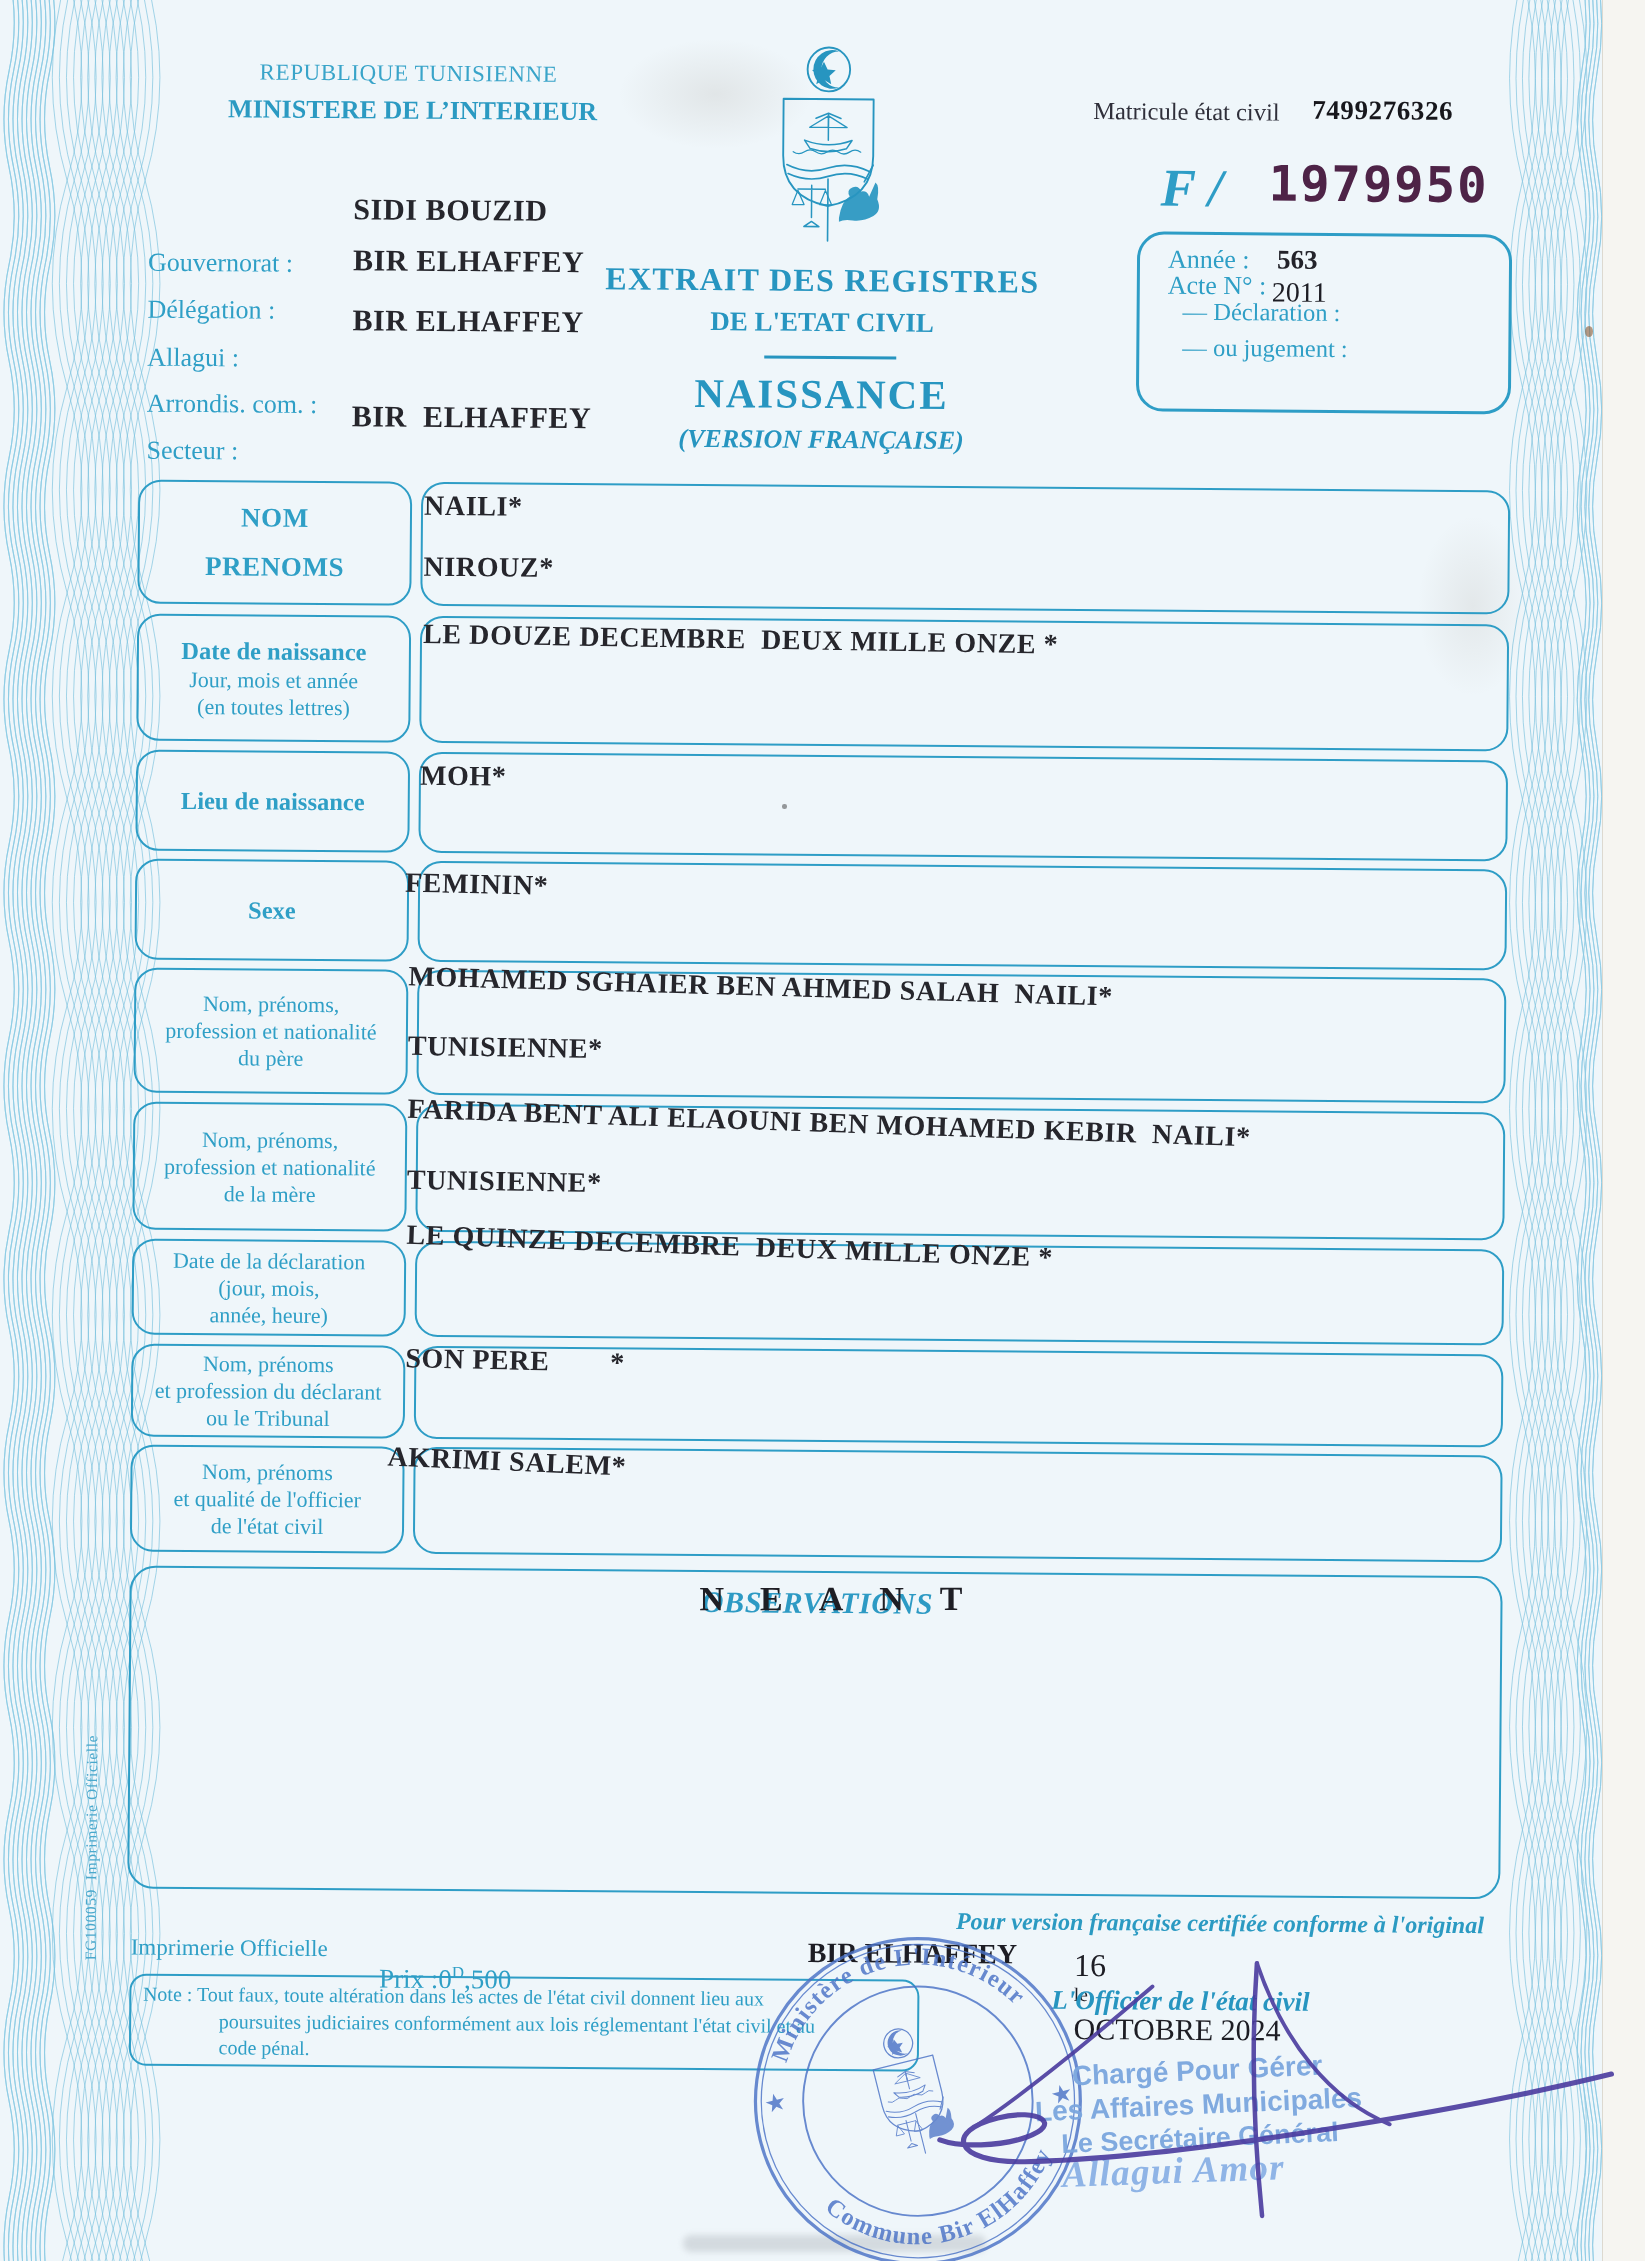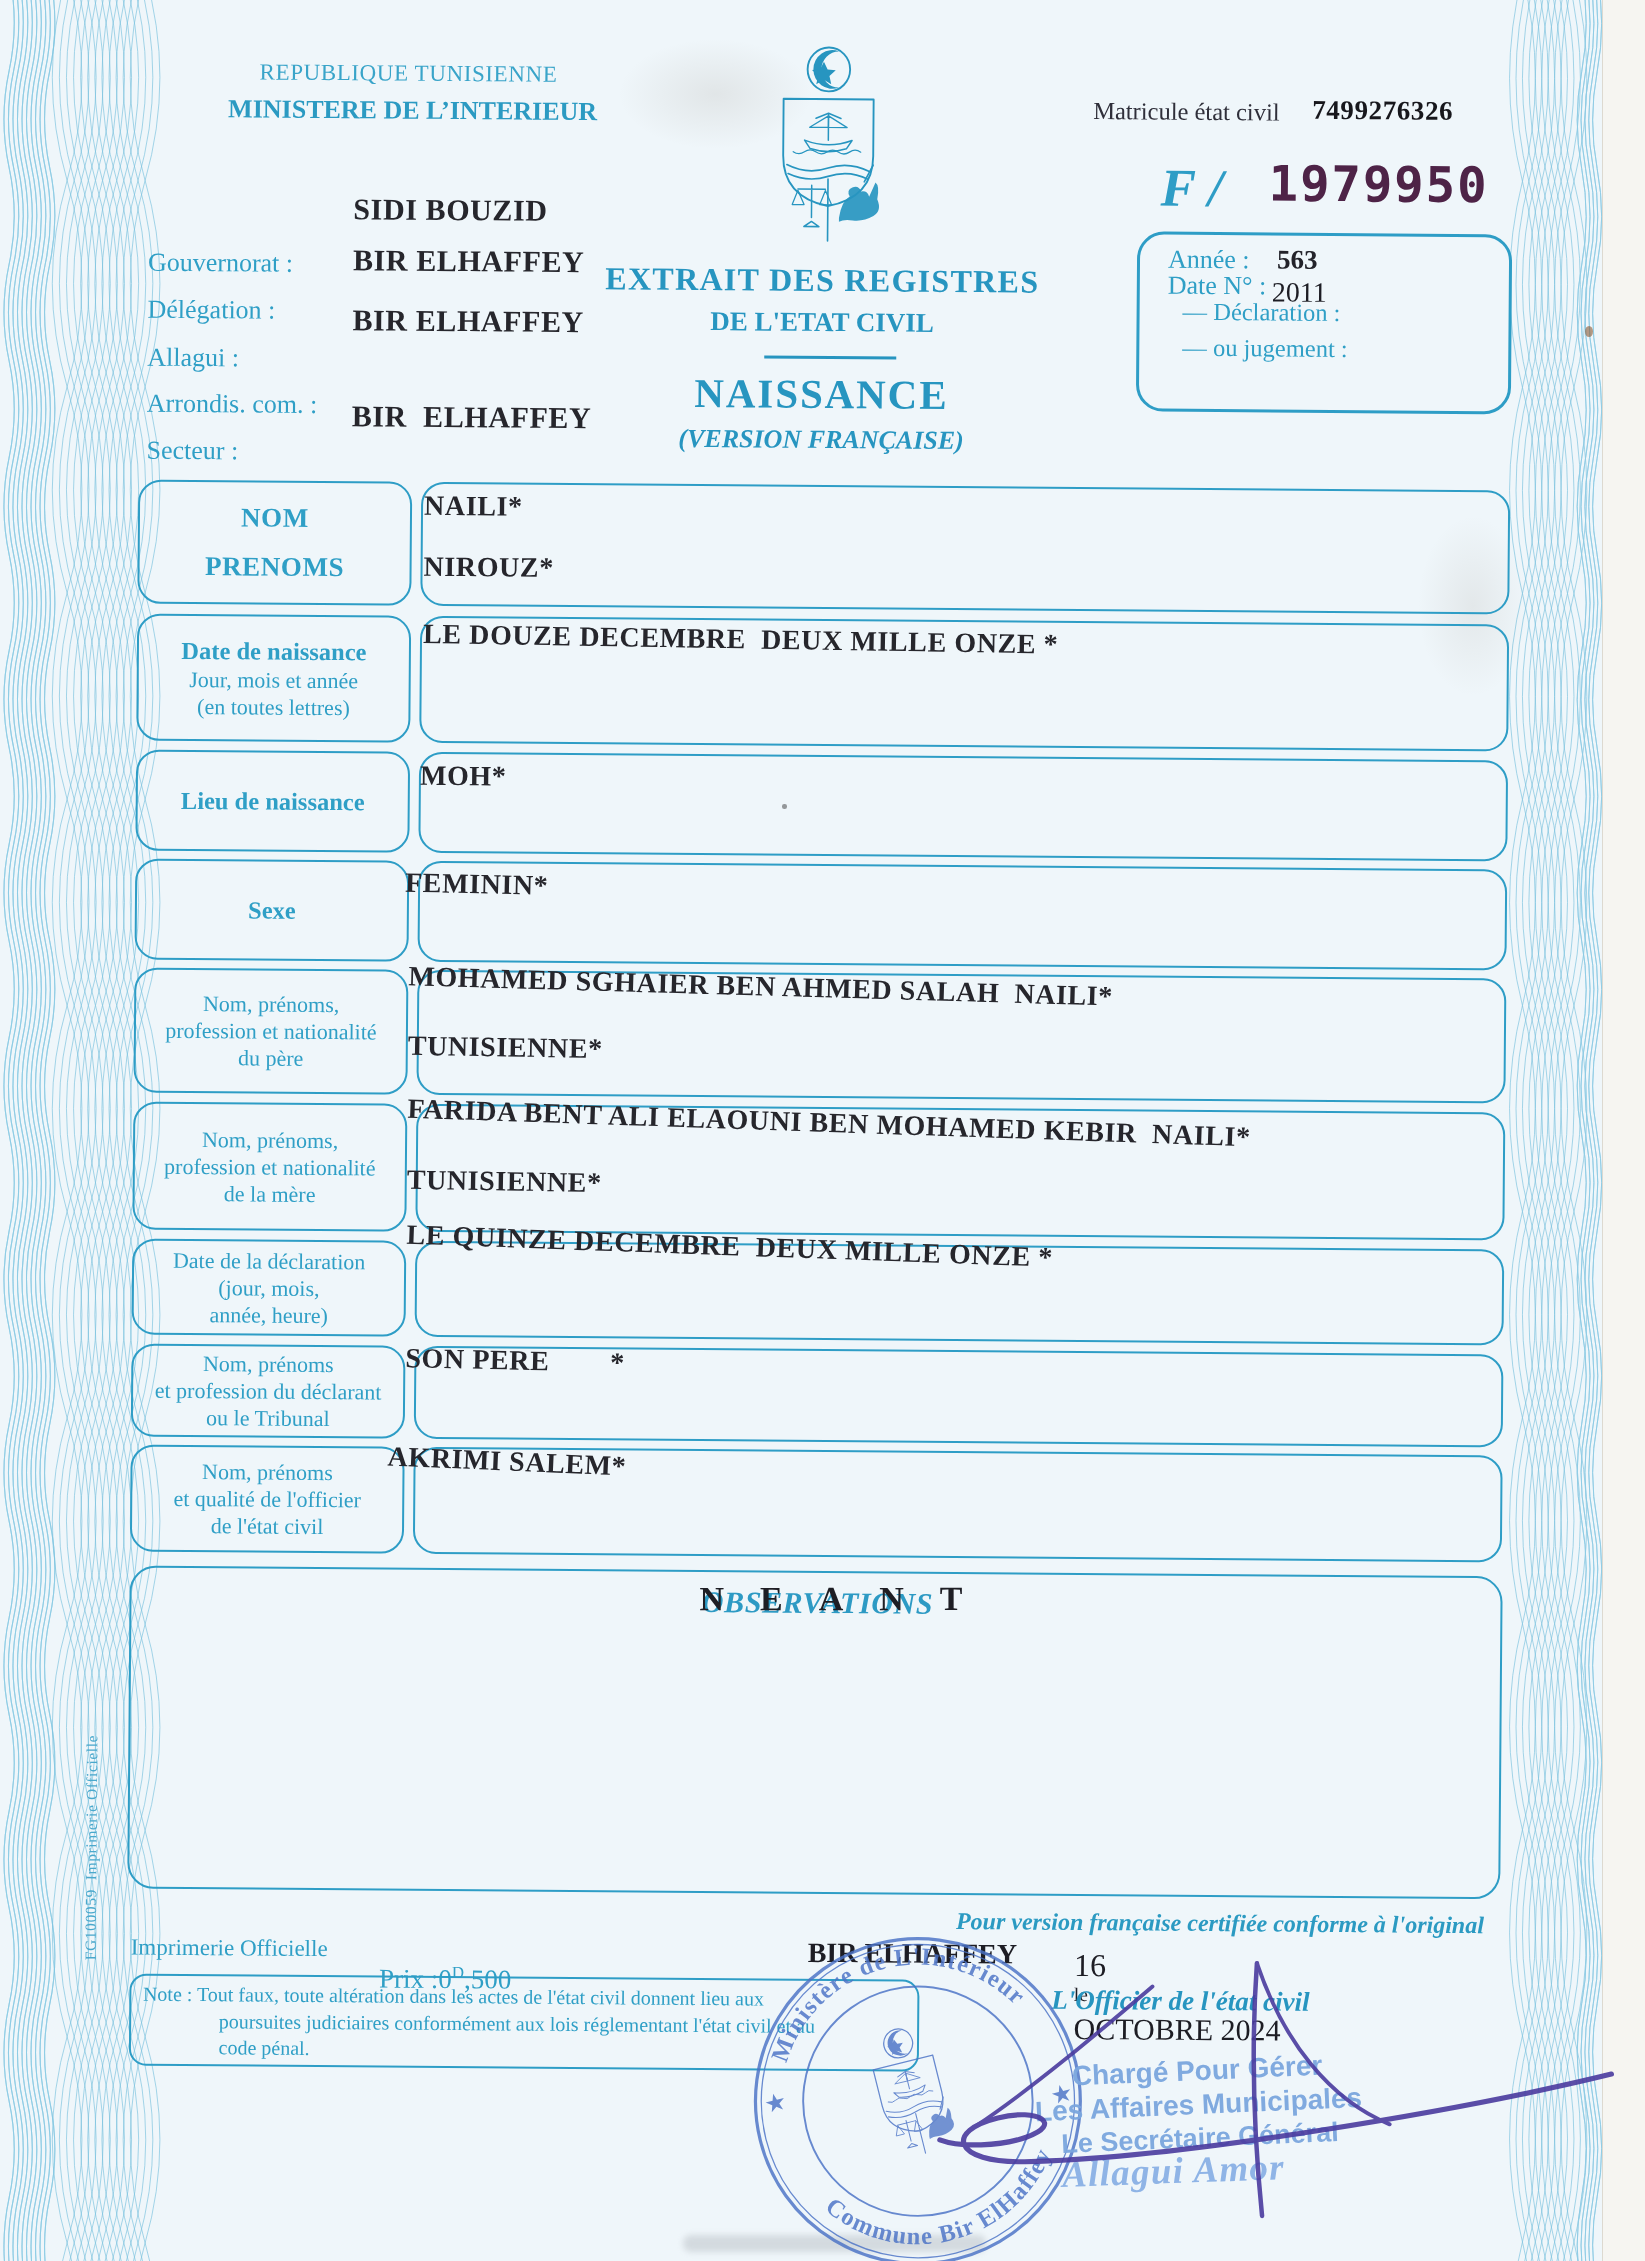--- a/index.html
+++ b/index.html
@@ -159,21 +159,21 @@
     <div class="t" style="left:1091px;top:90px;font-size:24.5px;color:#2f2f3a;">Matricule état civil</div>
     <div class="t" style="left:1310px;top:86px;font-size:27px;font-weight:bold;color:#17171c;letter-spacing:0.6px;">7499276326</div>
 
     <div class="t" style="left:1159px;top:150px;font-size:53px;font-weight:bold;font-style:italic;color:#2e9dc6;">F /</div>
     <div class="t" style="left:1267px;top:147px;font-family:'DejaVu Sans Mono',monospace;font-size:49px;font-weight:700;letter-spacing:1.9px;color:#4e2347;">1979950</div>
     <div class="t" style="left:1271px;top:268px;font-size:28px;color:#1d1d24;">2011</div>
 
     <div style="position:absolute;left:1136px;top:224px;width:375px;height:180px;border:3.2px solid #2e9dc6;border-radius:27px;box-sizing:border-box;">
       <span class="t blue" style="left:28px;top:10.3px;font-size:26px;">Année :</span>
       <span class="t ink" style="left:137px;top:9px;font-size:27px;font-weight:600;">563</span>
-      <span class="t blue" style="left:28px;top:36px;font-size:26px;">Date N° :</span>
+      <span class="t blue" style="left:28px;top:36px;font-size:26px;">Acte N° :</span>
       <span class="t blue" style="left:43px;top:63px;font-size:24.5px;">— Déclaration :</span>
       <span class="t blue" style="left:43px;top:99px;font-size:24.5px;">— ou jugement :</span>
     </div>
 
     <div class="t teal" style="left:588px;top:257px;width:467px;text-align:center;font-size:32px;font-weight:bold;letter-spacing:1.3px;">EXTRAIT DES REGISTRES</div>
     <div class="t teal" style="left:588px;top:302px;width:467px;text-align:center;font-size:27px;font-weight:bold;">DE L'ETAT CIVIL</div>
     <div style="position:absolute;left:764px;top:351px;width:132px;height:3.2px;background:#2795c0;"></div>
     <div class="t teal" style="left:588px;top:365px;width:467px;text-align:center;font-size:41px;font-weight:bold;letter-spacing:1.9px;">NAISSANCE</div>
     <div class="t teal" style="left:588px;top:420px;width:467px;text-align:center;font-size:26px;font-style:italic;font-weight:bold;">(VERSION FRANÇAISE)</div>
 

